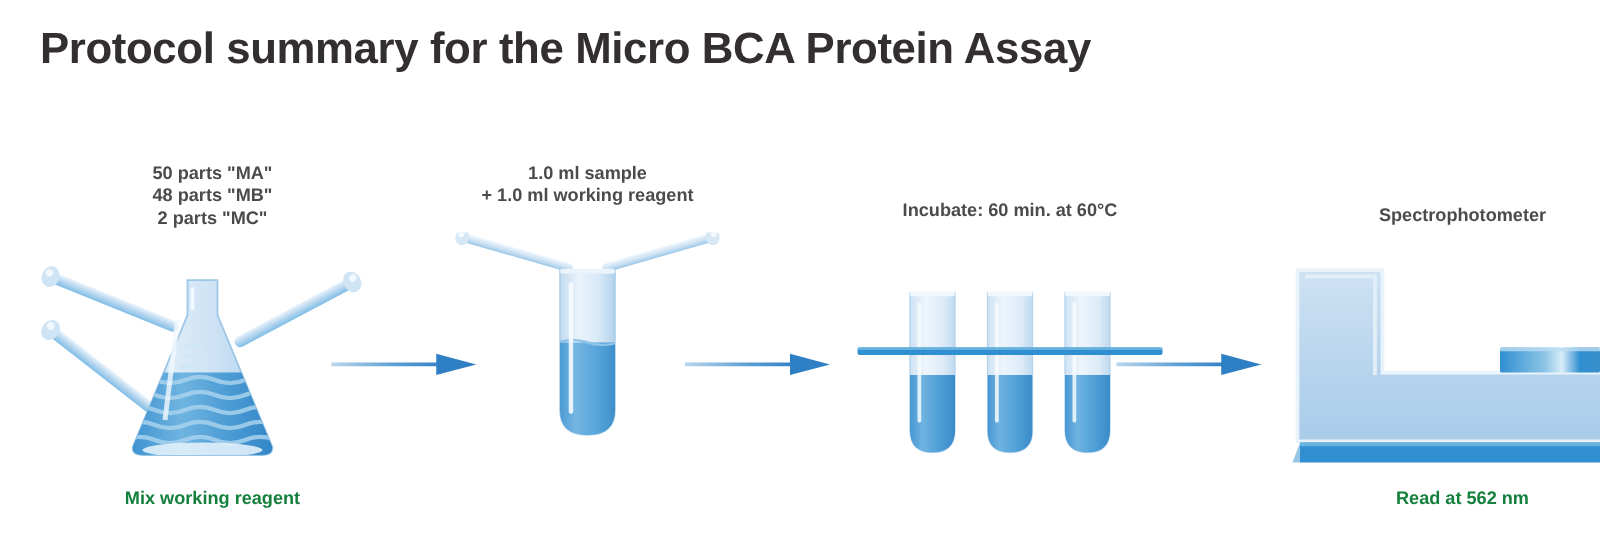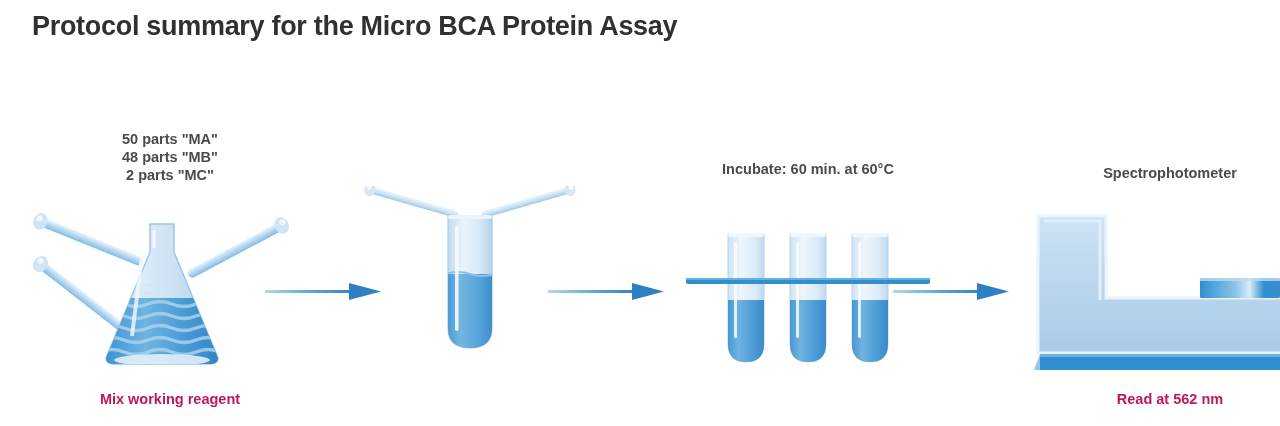--- a/index.html
+++ b/index.html
@@ -13,22 +13,22 @@
     position: relative;
     overflow: hidden;
     font-family: "Liberation Sans", sans-serif;
     -webkit-font-smoothing: antialiased;
   }
 
   
   .page-title {
     position: absolute;
     left: 32px;
-    top: 11px;
-    font-size: 27px;
+    top: 19px;
+    font-size: 35px;
     font-weight: bold;
     color: #332f2f;
     letter-spacing: -0.3px;
     white-space: nowrap;
   }
 
   
   .diagram {
     position: absolute;
     left: 0;
@@ -58,21 +58,21 @@
   .step-caption-top .ln { display: block; }
 
   .step-caption-bottom {
     position: absolute;
     left: 0;
     bottom: 8px;
     width: 100%;
     text-align: center;
     font-size: 14.5px;
     font-weight: bold;
-    color: #be185d;
+    color: #15803d;
     white-space: nowrap;
   }
 
   .art {
     position: absolute;
     left: 0;
     top: 56px;
     width: 100%;
     height: 195px;
   }
@@ -197,20 +197,24 @@
           <stop offset="100%" stop-color="#2f7fc4"></stop>
         </linearGradient>
       </defs>
       <rect x="0" y="10" width="92" height="3" fill="url(#shaftG)"></rect>
       <path d="M84,3 L116,11.5 L84,20 Z" fill="#2f7fc4"></path>
     </svg>
   </div>
 
   <div class="step" id="step-mix-well">
 
+    <div class="step-caption-top">
+      <span class="ln">1.0 ml sample</span>
+      <span class="ln">+ 1.0 ml working reagent</span>
+    </div>
 
     <div class="art">
       <svg viewBox="0 0 280 195" width="280" height="195" xmlns="http://www.w3.org/2000/svg">
         <defs>
           <linearGradient id="pipG2" x1="0" y1="0" x2="0" y2="1">
             <stop offset="0%" stop-color="#eef5fc"></stop>
             <stop offset="50%" stop-color="#cfe3f4"></stop>
             <stop offset="100%" stop-color="#9cc8e8"></stop>
           </linearGradient>
           <linearGradient id="tubeGlass2" x1="0" y1="0" x2="1" y2="0">

